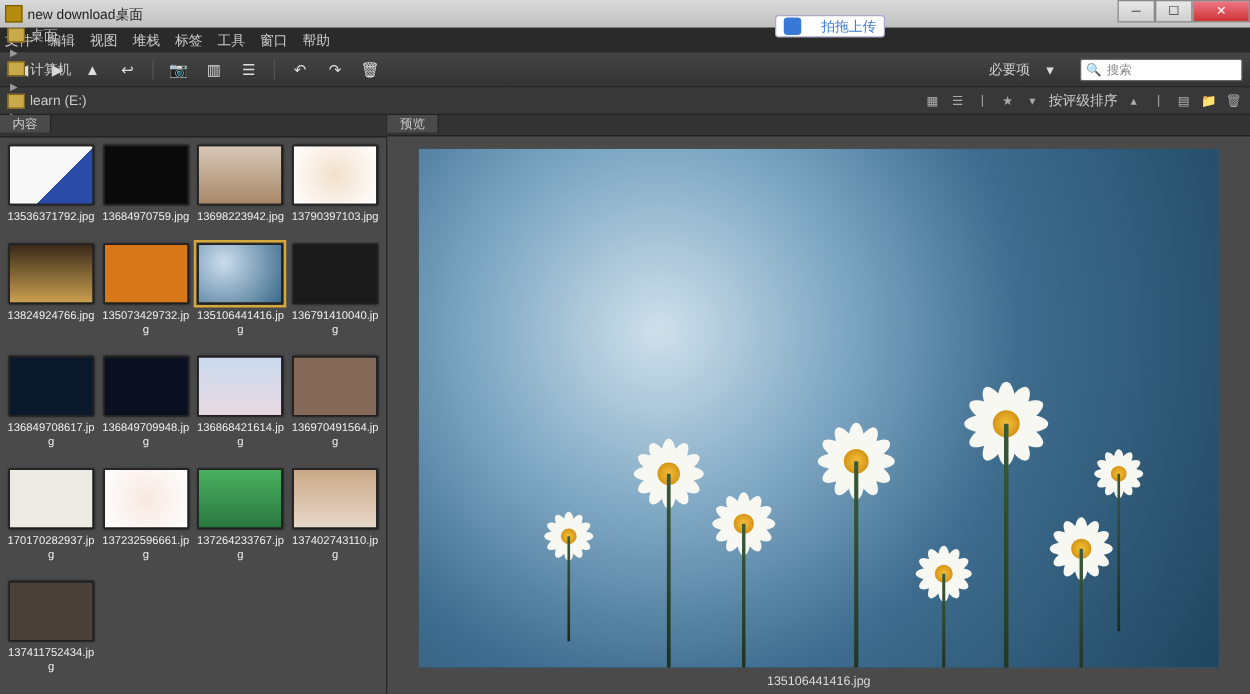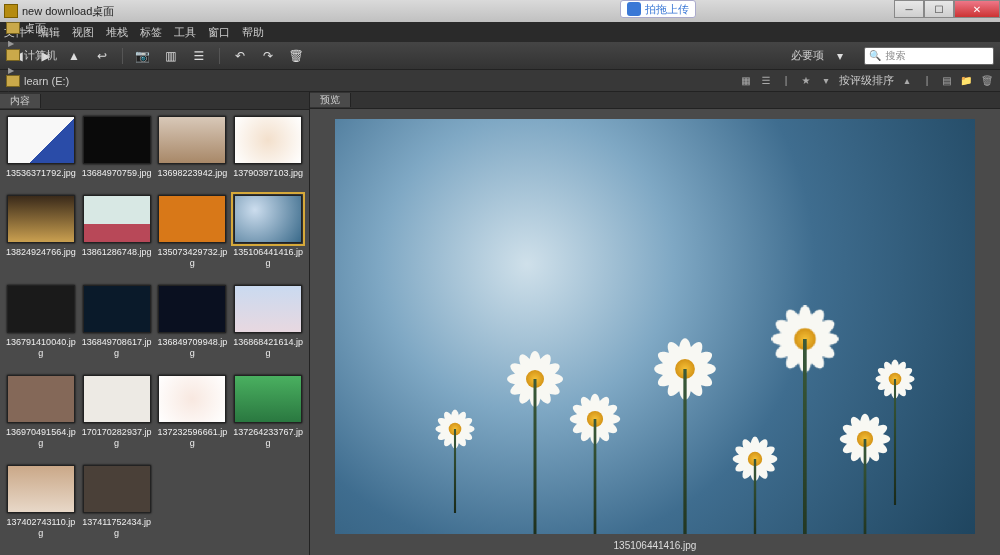--- a/index.html
+++ b/index.html
@@ -1,19 +1,19 @@
 <!DOCTYPE html>
 <html><head>
 <meta charset="utf-8">
 <style>
 * { margin: 0; padding: 0; box-sizing: border-box; }
 body { width: 1000px; height: 555px; background: #3a3a3a; font-family: "Microsoft YaHei", sans-serif; font-size: 11px; color: #ccc; overflow: hidden; }
 .titlebar { height: 22px; background: linear-gradient(#dadada,#c0c0c0); display: flex; align-items: center; padding-left: 4px; position: relative; color: #222; }
 .titlebar .icon { width: 14px; height: 14px; background: #b58b10; border: 1px solid #7a5d00; margin-right: 4px; }
-.titlebar .upload { position: absolute; left: 620px; top: 0; height: 18px; background: #fff; border: 1px solid #aac; border-radius: 3px; display: flex; align-items: center; padding: 0 6px; color: #3a78d6; gap: 4px; }
+.titlebar .upload { position: absolute; left: 620px; top: 12px; height: 18px; background: #fff; border: 1px solid #aac; border-radius: 3px; display: flex; align-items: center; padding: 0 6px; color: #3a78d6; gap: 16px; }
 .upload .cloud { width: 14px; height: 14px; background:#3a78d6; border-radius:3px; }
 .winbtns { position: absolute; right: 0; top: 0; display: flex; }
 .winbtn { width: 30px; height: 18px; background: linear-gradient(#e8e8e8,#cfcfcf); border: 1px solid #888; display:flex; align-items:center; justify-content:center; font-size:10px; color:#333;}
 .winbtn.close { background: linear-gradient(#e78,#c33); color:#fff; width:46px;}
 .menubar { height: 20px; background: #2a2a2a; display: flex; align-items: center; padding-left: 4px; gap: 12px; color: #ccc; font-size: 11px; }
 .menubar span { cursor: default; }
 .toolbar { height: 28px; background: linear-gradient(#454545,#333); display: flex; align-items: center; padding: 0 6px; gap: 4px; border-bottom: 1px solid #222; }
 .tbtn { width: 24px; height: 20px; display:flex; align-items:center; justify-content:center; color:#ddd; font-size:12px; cursor:pointer; }
 .tlabel { margin-left:auto; color:#ccc; font-size:11px; }
 .searchbox { width:130px; height:18px; background:#fff; border:1px solid #666; border-radius:2px; margin-left:8px; display:flex; align-items:center; padding:0 4px; color:#888; font-size:10px; gap:4px;}
@@ -21,21 +21,21 @@
 .breadcrumb { height: 22px; background: #383838; display: flex; align-items: center; padding: 0 6px; color: #ccc; font-size: 11px; gap: 4px; border-bottom: 1px solid #222;}
 .bc-item { display:flex; align-items:center; gap:4px; }
 .bc-icon { width:14px; height:12px; background:#caa94a; border:1px solid #7a6520; }
 .bc-sep::after { content:"▶"; font-size:8px; color:#999; margin:0 2px;}
 .bc-right { margin-left:auto; display:flex; align-items:center; gap:6px; }
 .bc-right .sort { color:#ccc; font-size:11px;}
 .bc-right .mini { width:14px; height:14px; display:flex; align-items:center; justify-content:center; color:#aaa; font-size:10px;}
 .content { display:flex; height: calc(555px - 92px); }
 .panel-left { width: 310px; background: #4a4a4a; display:flex; flex-direction:column; border-right:1px solid #222;}
 .panel-right { flex:1; background:#4a4a4a; display:flex; flex-direction:column;}
-.panel-tabs { height: 18px; background:#333; display:flex; align-items:center; border-bottom:1px solid #222;}
+.panel-tabs { height: 18px; background:#333; display:flex; align-items:flex-start; border-bottom:1px solid #222;}
 .tab { padding:0 10px; background:#4a4a4a; border-right:1px solid #222; color:#ccc; font-size:10px; display:flex; align-items:center;}
 .grid { flex:1; overflow-y:auto; padding:6px; display:grid; grid-template-columns: repeat(4, 1fr); gap:6px 6px; }
 .thumb { display:flex; flex-direction:column; align-items:center; }
 .thumb .imgbox { width: 68px; height: 48px; background:#222; border:1px solid #222; box-shadow:0 0 2px #000; display:flex; align-items:center; justify-content:center; overflow:hidden; }
 .thumb .imgbox.sel { outline:2px solid #d6a93a; outline-offset:1px; }
 .thumb .fname { margin-top:4px; color:#eee; font-size:9px; text-align:center; line-height:1.2; word-break:break-all; max-width:72px;}
 .preview { flex:1; display:flex; align-items:center; justify-content:center; padding:10px 8px 4px 8px;}
 .preview-img { width: 640px; height: 415px; background:#2a5a7a; position:relative; overflow:hidden;}
 .preview-name { text-align:center; color:#ddd; font-size:10px; padding:2px 0 4px 0;}
 
@@ -162,26 +162,20 @@
           <div class="fname">13790397103.jpg</div>
         </div>
         <div class="thumb">
           <div class="imgbox">
             <div class="mini-img" style="background: linear-gradient(rgb(58, 42, 26), rgb(202, 160, 80));"></div>
           </div>
           <div class="fname">13824924766.jpg</div>
         </div>
         <div class="thumb">
           <div class="imgbox">
-            <div class="mini-img" style="background: linear-gradient(rgb(216, 232, 228) 60%, rgb(184, 72, 88) 60%);"></div>
-          </div>
-          <div class="fname">13861286748.jpg</div>
-        </div>
-        <div class="thumb">
-          <div class="imgbox">
             <div class="mini-img" style="background: rgb(216, 120, 24);"></div>
           </div>
           <div class="fname">135073429732.jpg</div>
         </div>
         <div class="thumb">
           <div class="imgbox sel">
             <div class="mini-img" style="background: radial-gradient(circle at 30% 30%, rgb(204, 221, 238), rgb(58, 106, 138));"></div>
           </div>
           <div class="fname">135106441416.jpg</div>
         </div>

